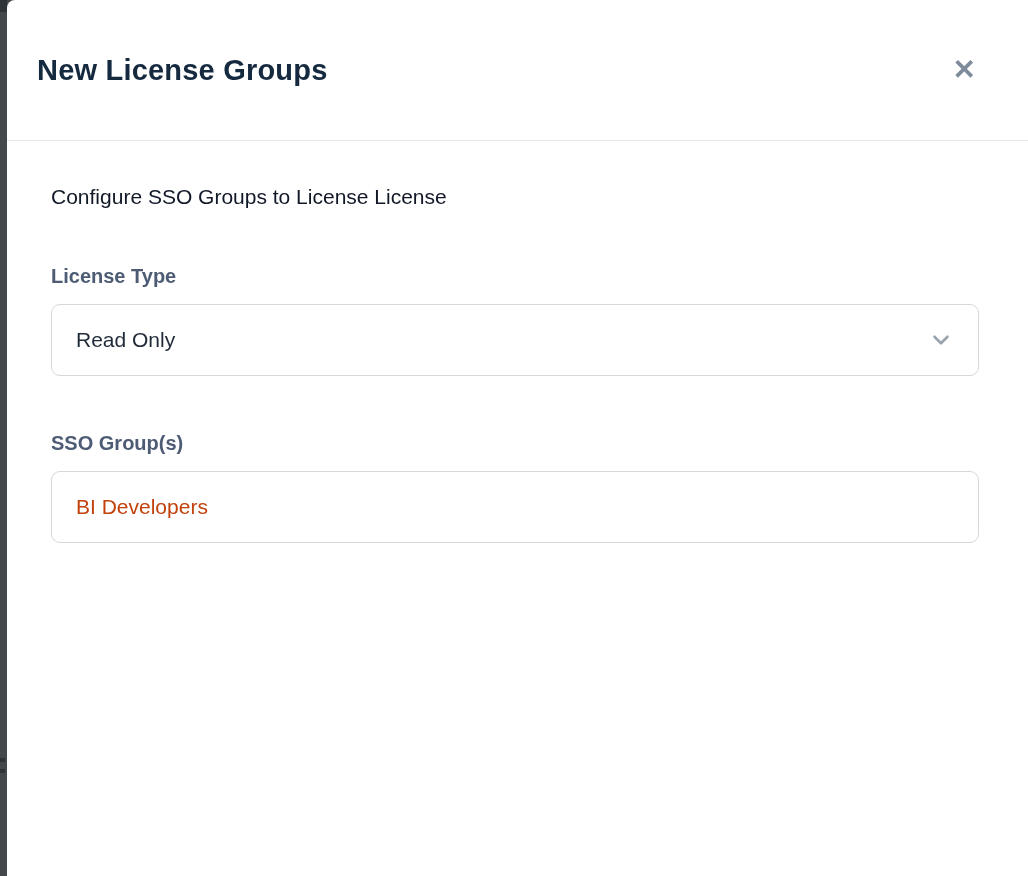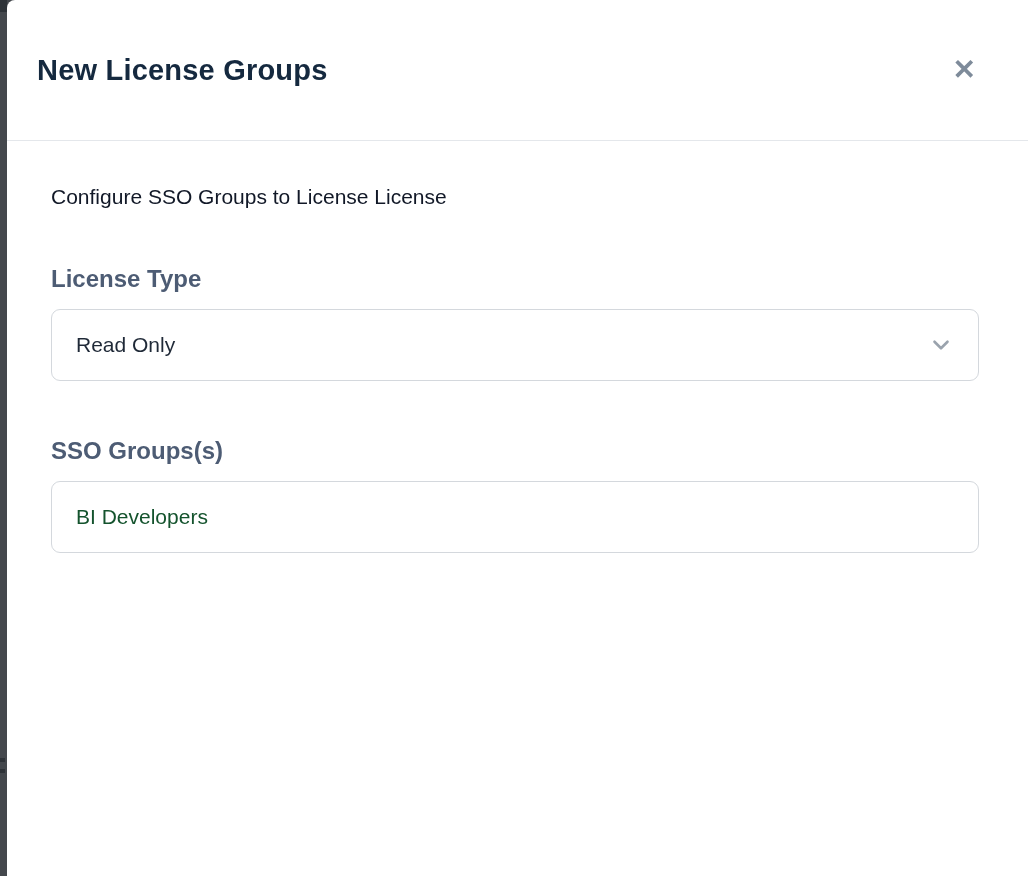--- a/index.html
+++ b/index.html
@@ -73,21 +73,21 @@
   .subtitle {
     font-size: 21px;
     color: #111827;
     margin: 0 0 0 0;
   }
 
   .field {
     margin-top: 56px;
   }
   .field-label {
-    font-size: 24px;
+    font-size: 20px;
     font-weight: 700;
     color: #4d5c74;
     margin-bottom: 16px;
   }
 
   .control {
     box-sizing: border-box;
     width: 928px;
     height: 72px;
     border: 1px solid #d4d8dd;
@@ -107,21 +107,21 @@
   .text-input {
     font-family: "Liberation Sans", sans-serif;
     box-sizing: border-box;
     width: 928px;
     height: 72px;
     border: 1px solid #d4d8dd;
     border-radius: 9px;
     background: #ffffff;
     padding: 0 24px;
     font-size: 21px;
-    color: #14532d;
+    color: #c2410c;
     outline: none;
   }
 
   .help-text {
     margin-top: 18px;
     max-width: 880px;
     font-size: 21px;
     line-height: 40px;
     color: #6b7280;
   }
@@ -154,19 +154,19 @@
           <span class="select-value">Read Only</span>
           <span class="chevron-icon">
             <svg width="26" height="26" viewBox="0 0 24 24" fill="none" stroke="#9aa3ad" stroke-width="2.4" stroke-linecap="round" stroke-linejoin="round">
               <polyline points="6 9 12 15 18 9"></polyline>
             </svg>
           </span>
         </div>
       </div>
 
       <div class="field">
-        <div class="field-label">SSO Groups(s)</div>
+        <div class="field-label">SSO Group(s)</div>
         <input class="text-input" type="text" value="BI Developers" style="">
       </div>
 
     </div>
   </div>
 </div>
 
 </body></html>

